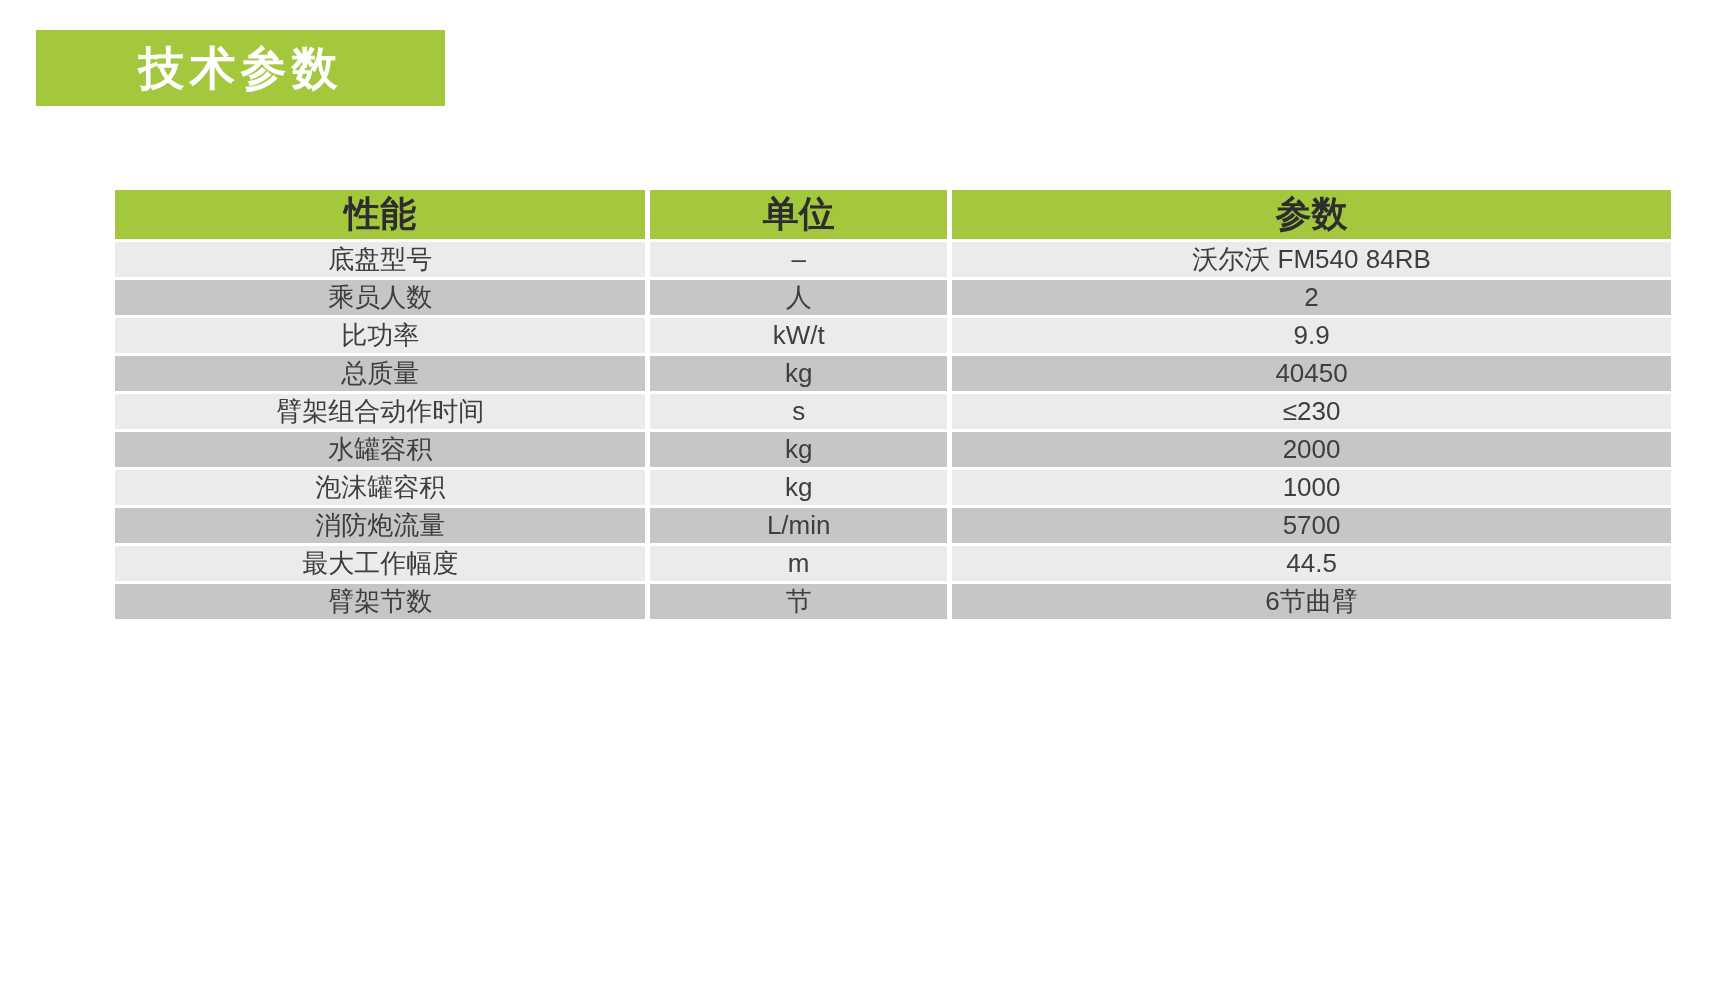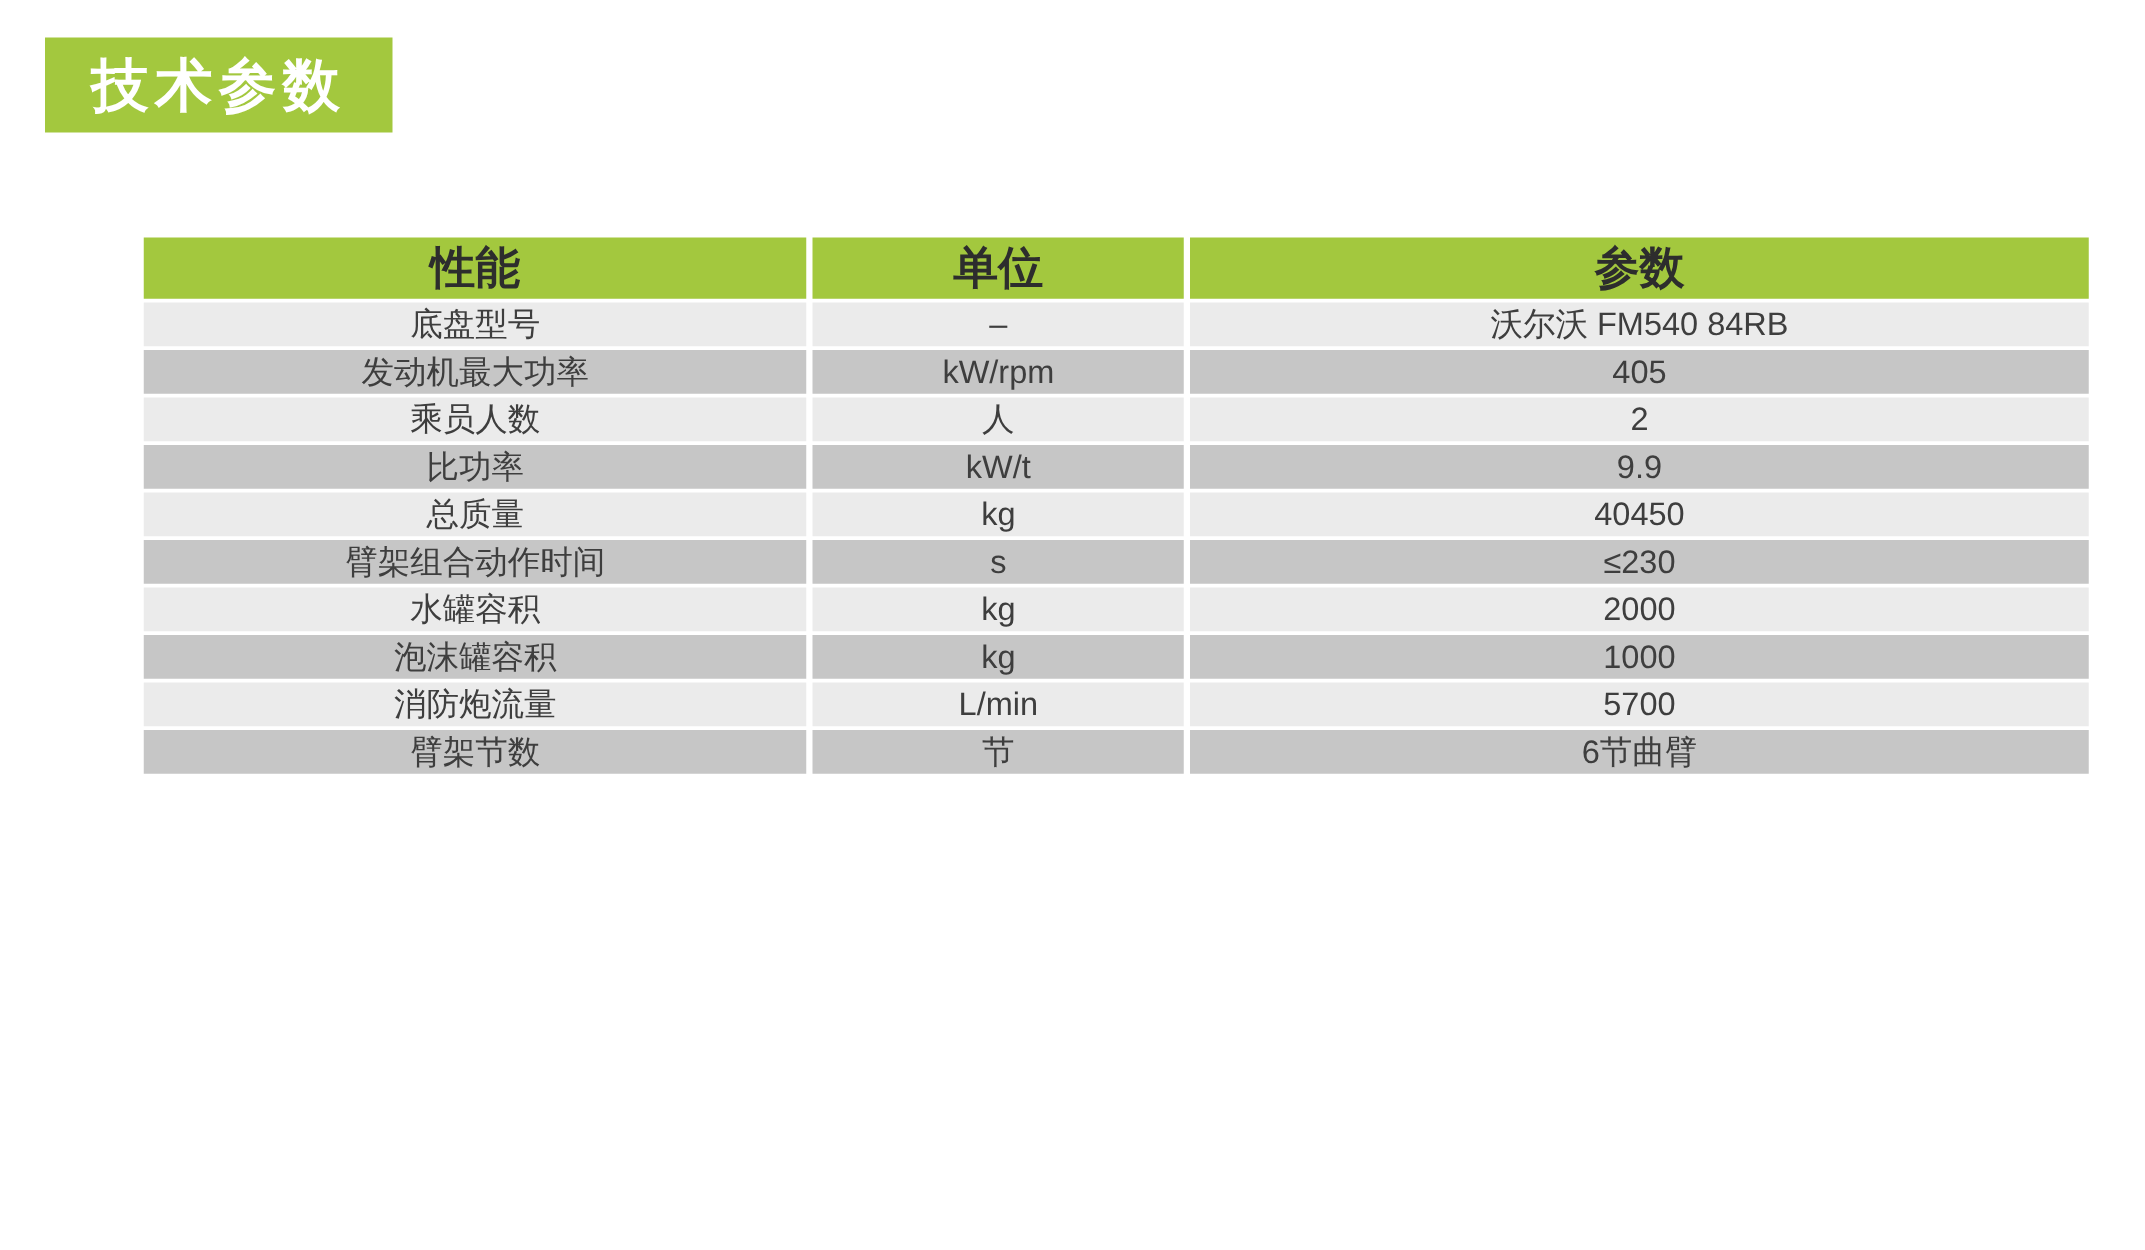--- a/index.html
+++ b/index.html
@@ -12,21 +12,21 @@
     position: relative;
     width: 1716px;
     height: 1000px;
     background: #ffffff;
     overflow: hidden;
   }
   .title-badge {
     position: absolute;
     left: 36px;
     top: 30px;
-    width: 278px;
+    width: 409px;
     height: 76px;
     background: #a3c83e;
     display: flex;
     align-items: center;
     justify-content: center;
   }
   .title-badge span {
     color: #ffffff;
     font-size: 46px;
     font-weight: bold;
@@ -92,25 +92,20 @@
         <th>参数</th>
       </tr>
     </thead>
     <tbody>
         <tr>
           <td>底盘型号</td>
           <td>–</td>
           <td>沃尔沃 FM540 84RB</td>
         </tr>
         <tr>
-          <td>发动机最大功率</td>
-          <td>kW/rpm</td>
-          <td>405</td>
-        </tr>
-        <tr>
           <td>乘员人数</td>
           <td>人</td>
           <td>2</td>
         </tr>
         <tr>
           <td>比功率</td>
           <td>kW/t</td>
           <td>9.9</td>
         </tr>
         <tr>
@@ -132,20 +127,25 @@
           <td>泡沫罐容积</td>
           <td>kg</td>
           <td>1000</td>
         </tr>
         <tr>
           <td>消防炮流量</td>
           <td>L/min</td>
           <td>5700</td>
         </tr>
         <tr>
+          <td>最大工作幅度</td>
+          <td>m</td>
+          <td>44.5</td>
+        </tr>
+        <tr>
           <td>臂架节数</td>
           <td>节</td>
           <td>6节曲臂</td>
         </tr>
       </tbody>
   </table>
 
 </div>
 
 </body></html>

